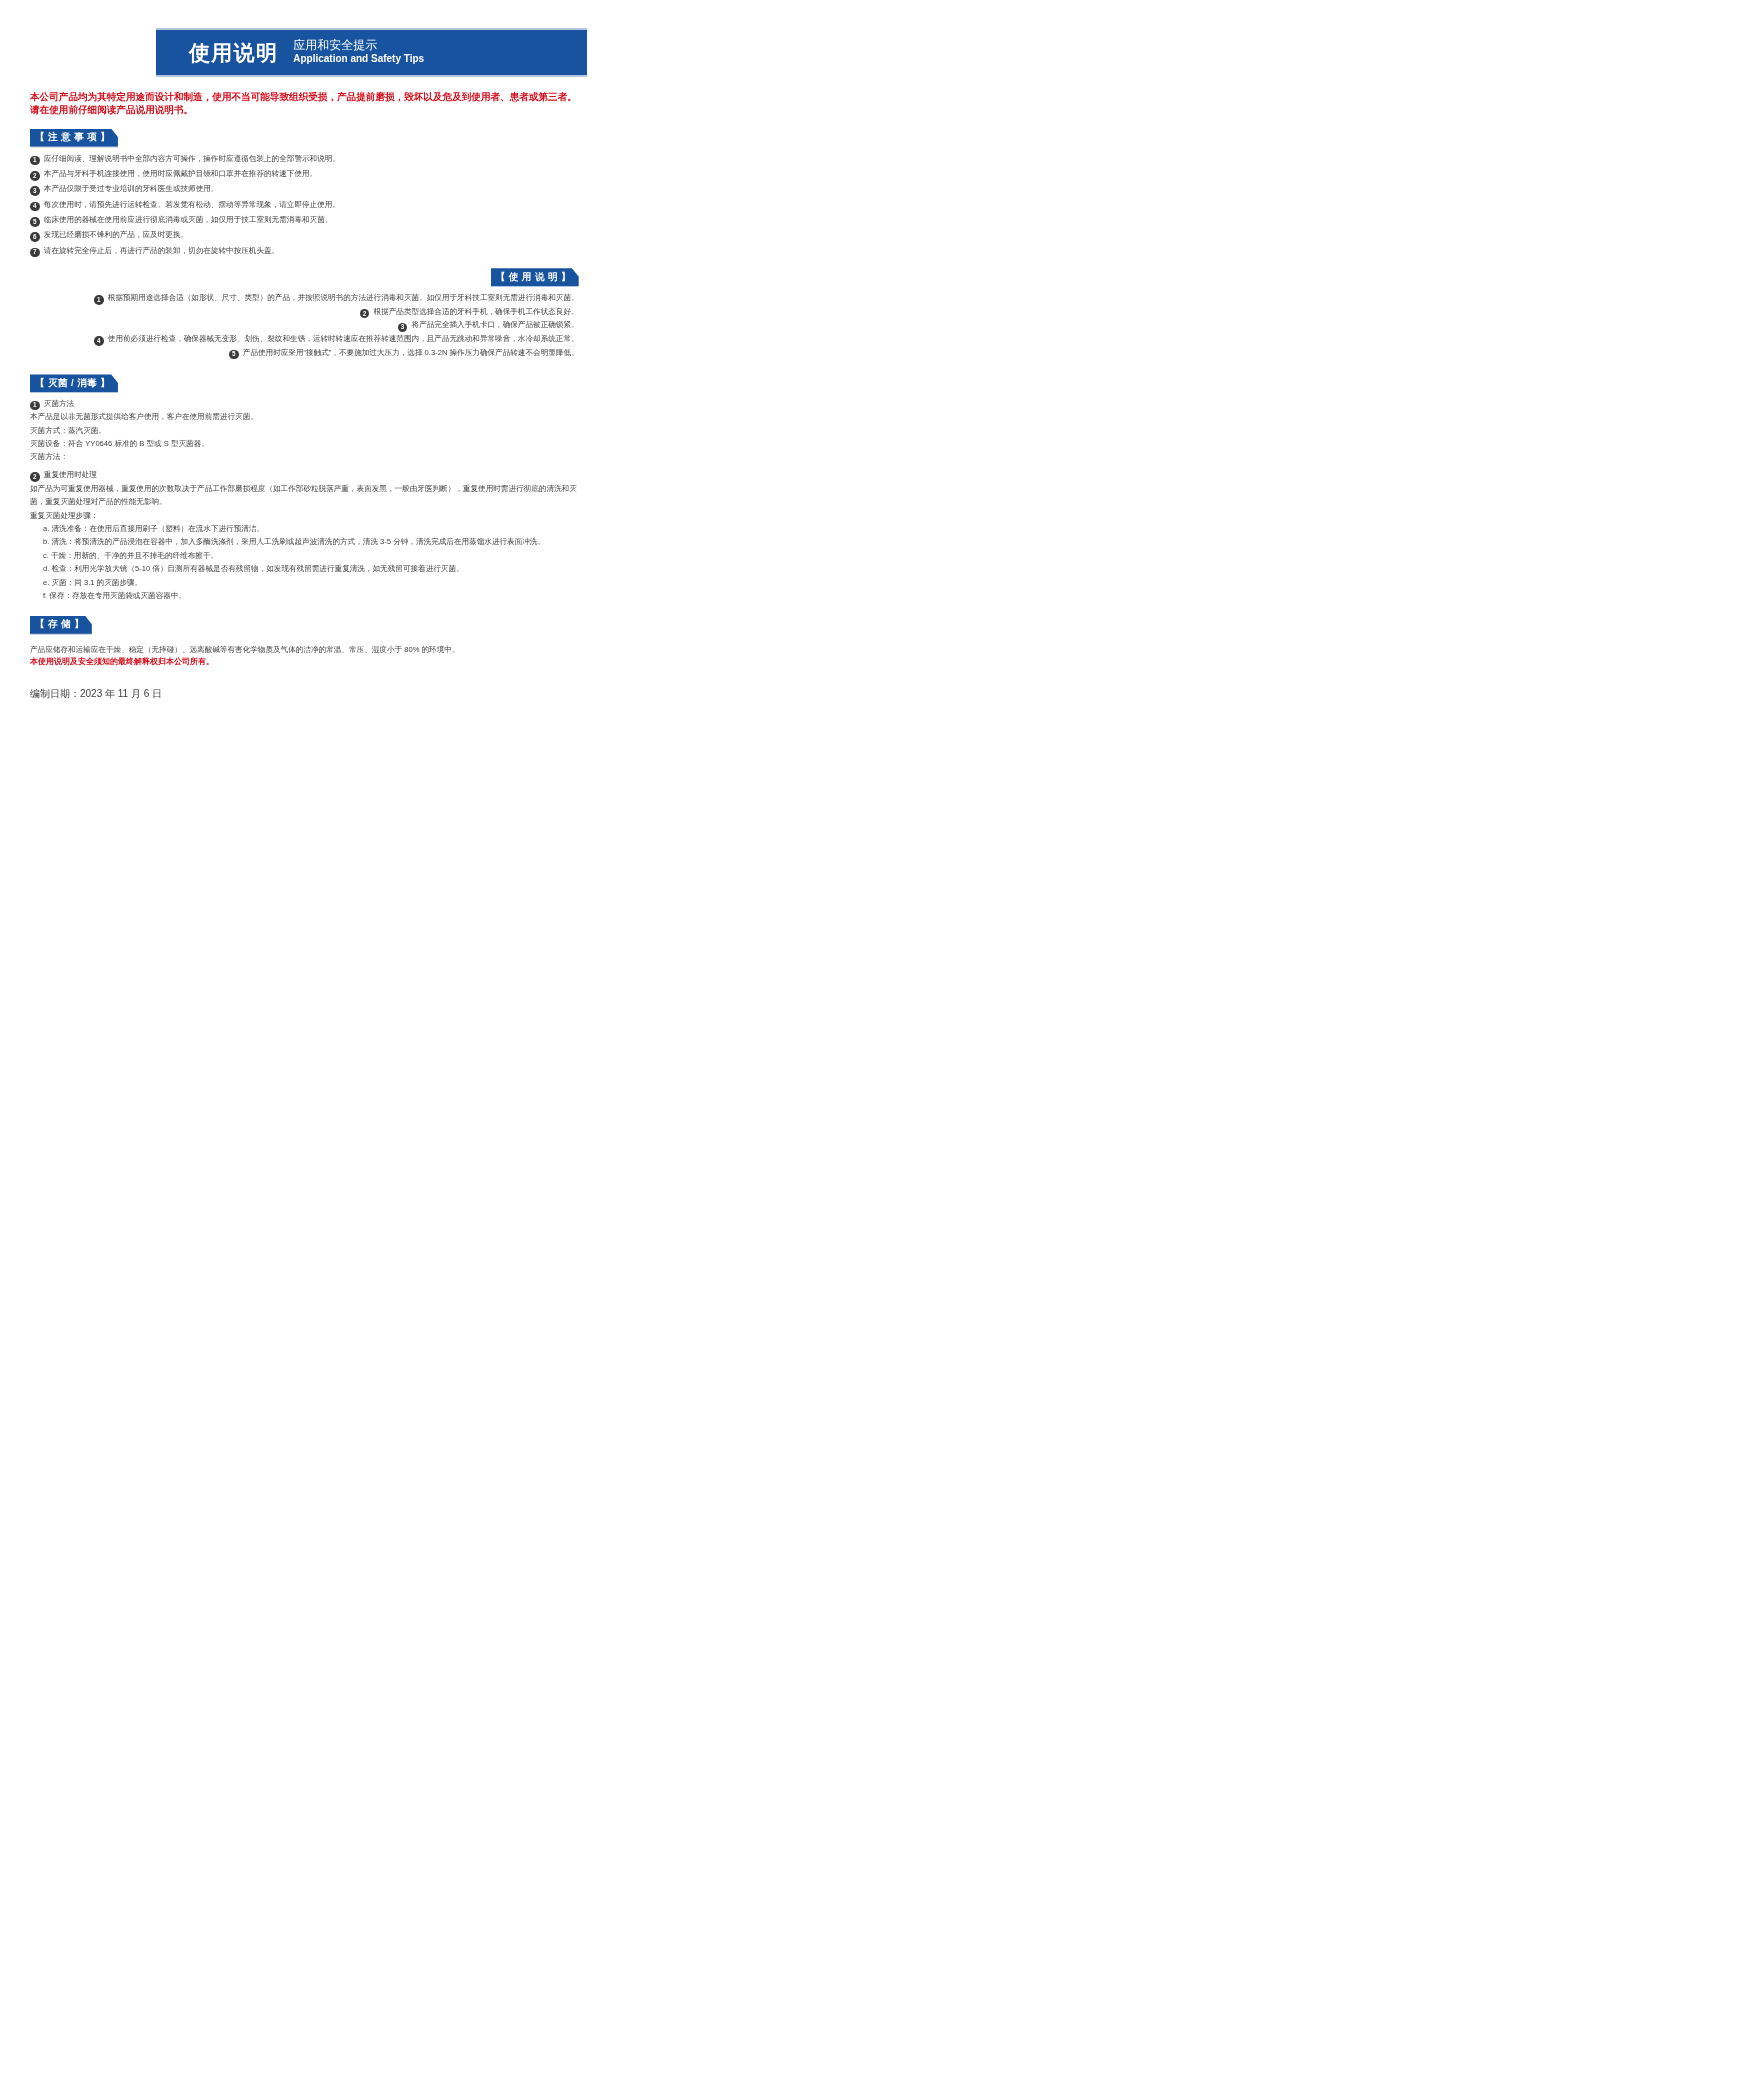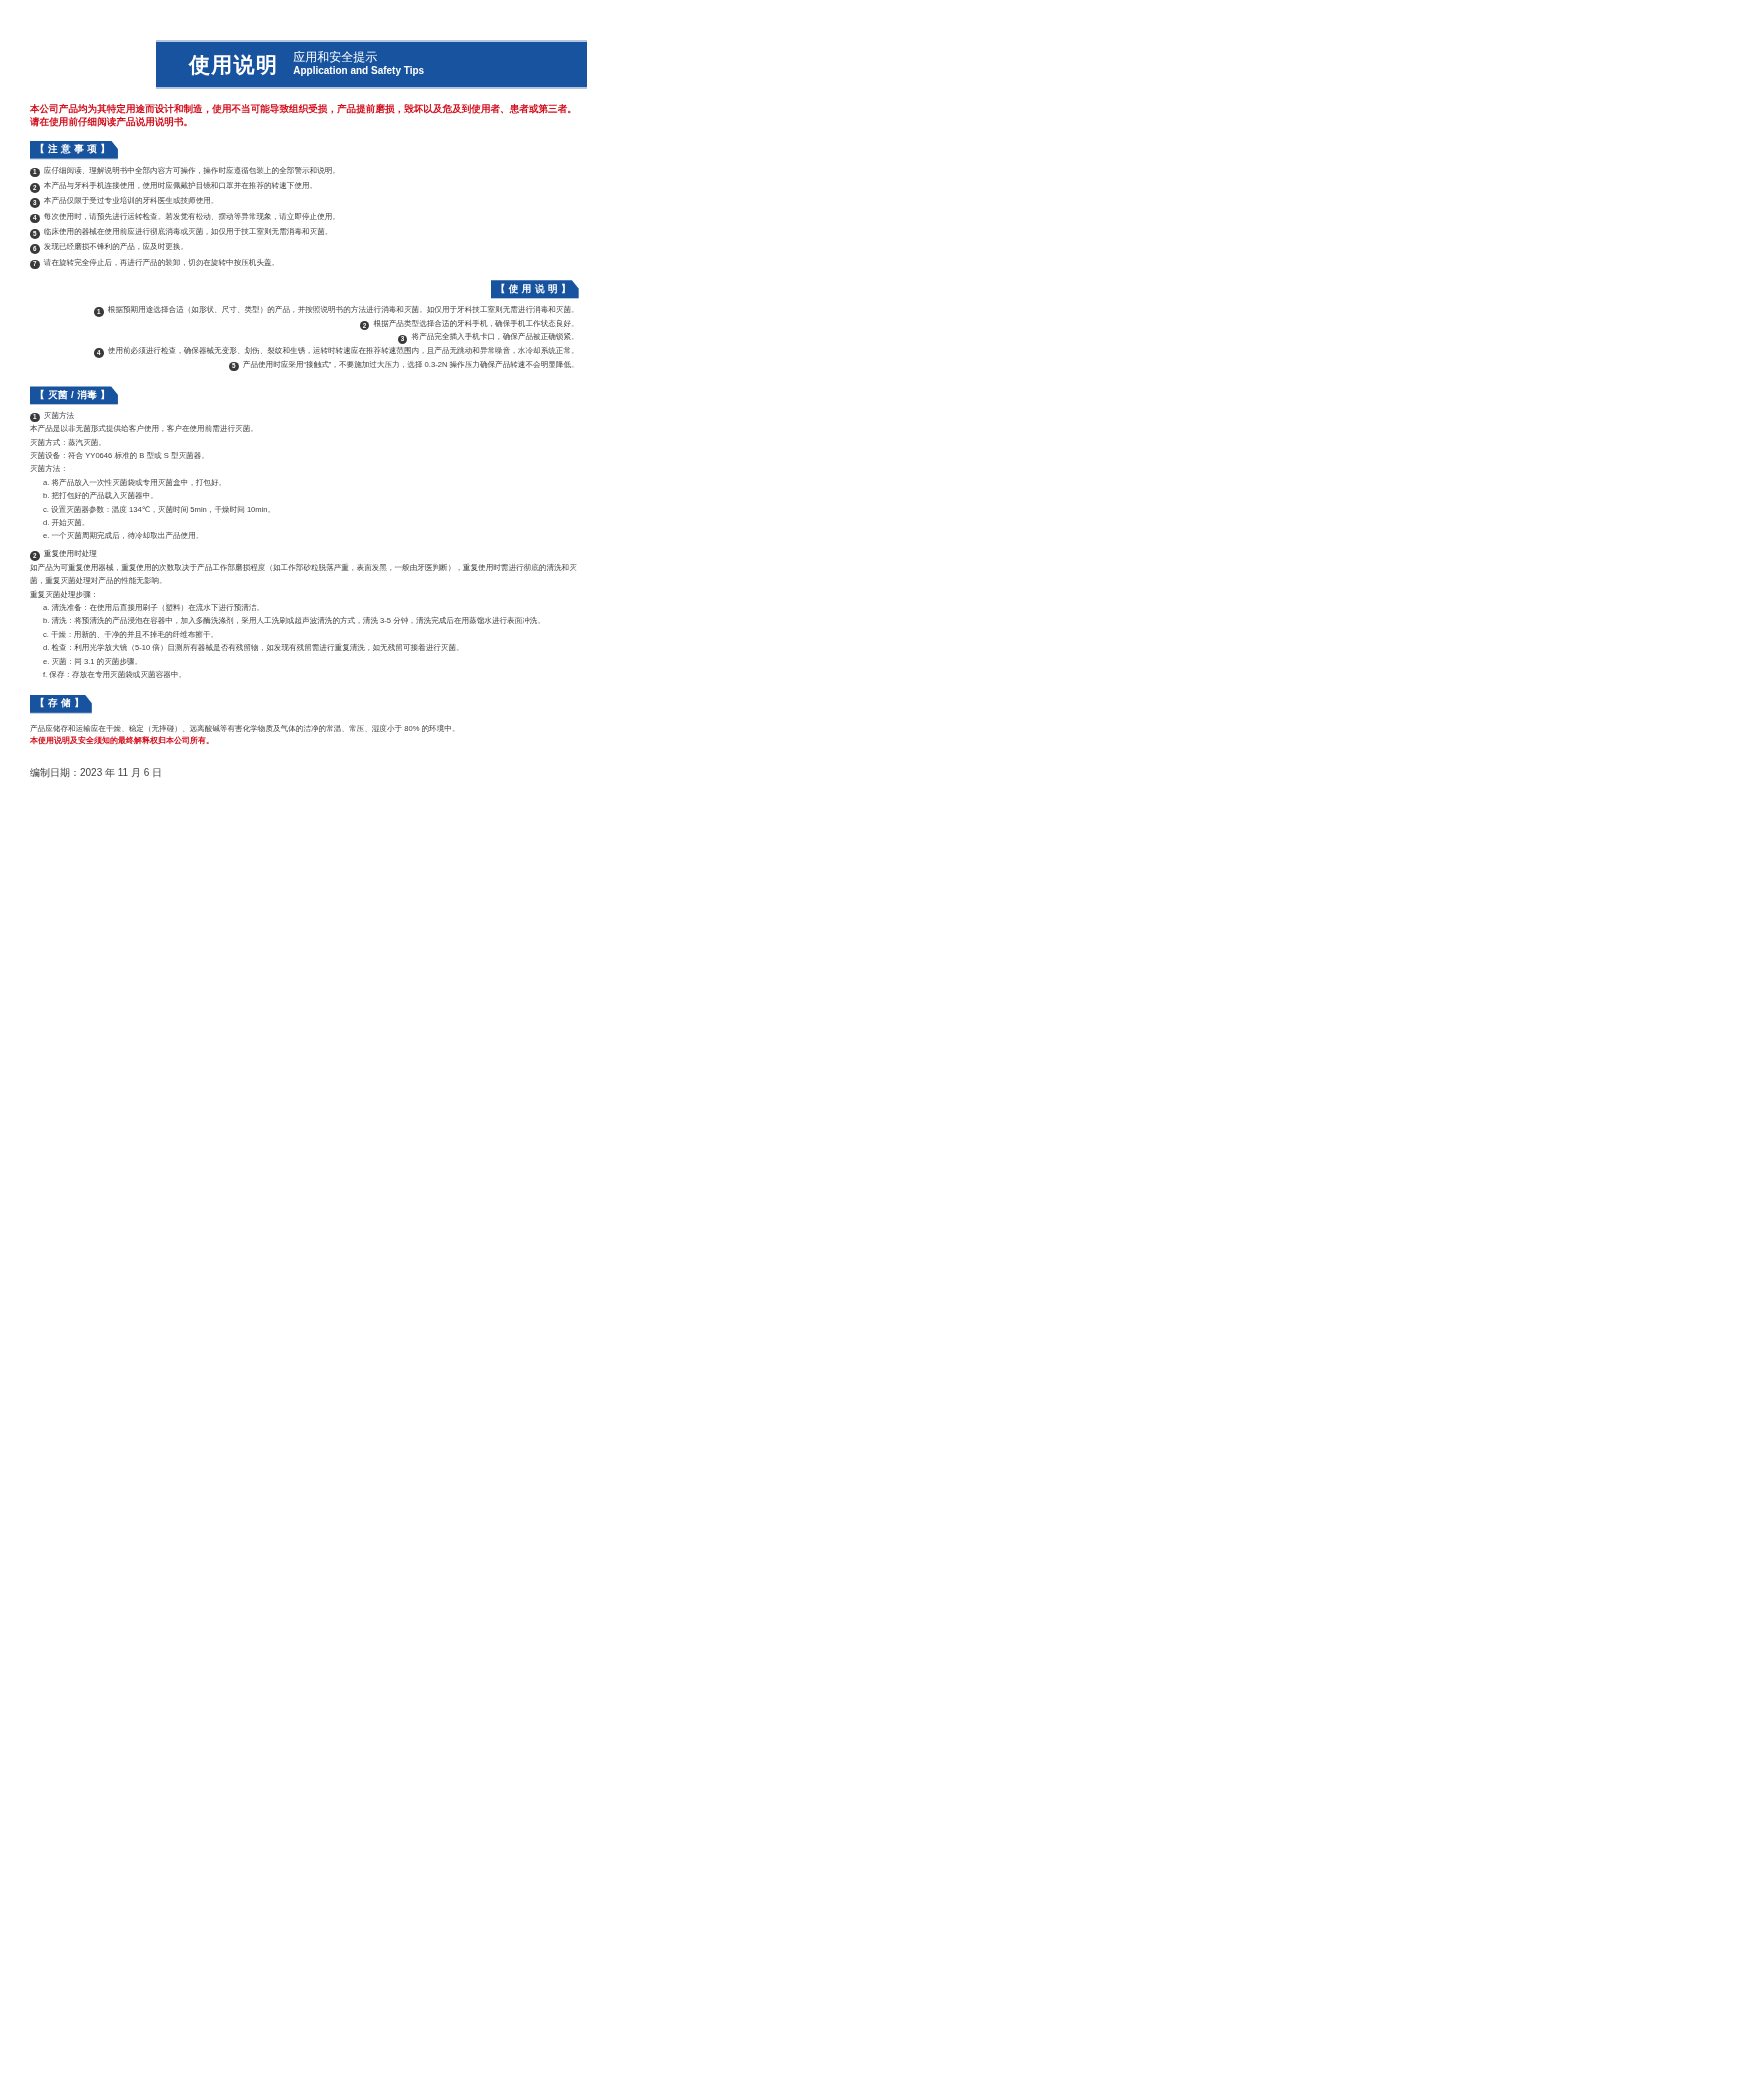--- a/index.html
+++ b/index.html
@@ -12,21 +12,21 @@
   .page{
     width:587px;
     min-height:770px;
     background:#ffffff;
     font-family:"Liberation Sans","DejaVu Sans",sans-serif;
     color:var(--text);
     overflow:hidden;
   }
   
   .banner-wrap{
-    margin-top:42px;
+    margin-top:30px;
     margin-left:156px;
     width:492px;
     filter:drop-shadow(0 -1.7px 0 var(--accent)) drop-shadow(0 2.1px 0 var(--accent));
   }
   .banner{
     height:45px;
     background:var(--blue);
     clip-path:polygon(0 0, 90.3% 0, 100% 38%, 100% 100%, 0 100%);
     display:flex;
     align-items:center;
@@ -163,27 +163,20 @@
       <div class="badge-wrap">
         <div class="badge">【 灭菌 / 消毒 】</div>
       </div>
 
       <div class="body-block">
         <p class="para"><span class="num">1</span><span>灭菌方法</span></p>
         <p class="para">本产品是以非无菌形式提供给客户使用，客户在使用前需进行灭菌。</p>
         <p class="para">灭菌方式：蒸汽灭菌。</p>
         <p class="para">灭菌设备：符合 YY0646 标准的 B 型或 S 型灭菌器。</p>
         <p class="para">灭菌方法：</p>
-        <div class="steps">
-          <p class="para">a. 将产品放入一次性灭菌袋或专用灭菌盒中，打包好。</p>
-          <p class="para">b. 把打包好的产品载入灭菌器中。</p>
-          <p class="para">c. 设置灭菌器参数：温度 134℃，灭菌时间 5min，干燥时间 10min。</p>
-          <p class="para">d. 开始灭菌。</p>
-          <p class="para">e. 一个灭菌周期完成后，待冷却取出产品使用。</p>
-        </div>
       </div>
 
       <div class="body-block">
         <p class="para"><span class="num">2</span><span>重复使用时处理</span></p>
         <p class="para">如产品为可重复使用器械，重复使用的次数取决于产品工作部磨损程度（如工作部砂粒脱落严重，表面发黑，一般由牙医判断），重复使用时需进行彻底的清洗和灭菌，重复灭菌处理对产品的性能无影响。</p>
         <p class="para">重复灭菌处理步骤：</p>
         <div class="steps">
           <p class="para">a. 清洗准备：在使用后直接用刷子（塑料）在流水下进行预清洁。</p>
           <p class="para">b. 清洗：将预清洗的产品浸泡在容器中，加入多酶洗涤剂，采用人工洗刷或超声波清洗的方式，清洗 3-5 分钟，清洗完成后在用蒸馏水进行表面冲洗。</p>
           <p class="para">c. 干燥：用新的、干净的并且不掉毛的纤维布擦干。</p>

